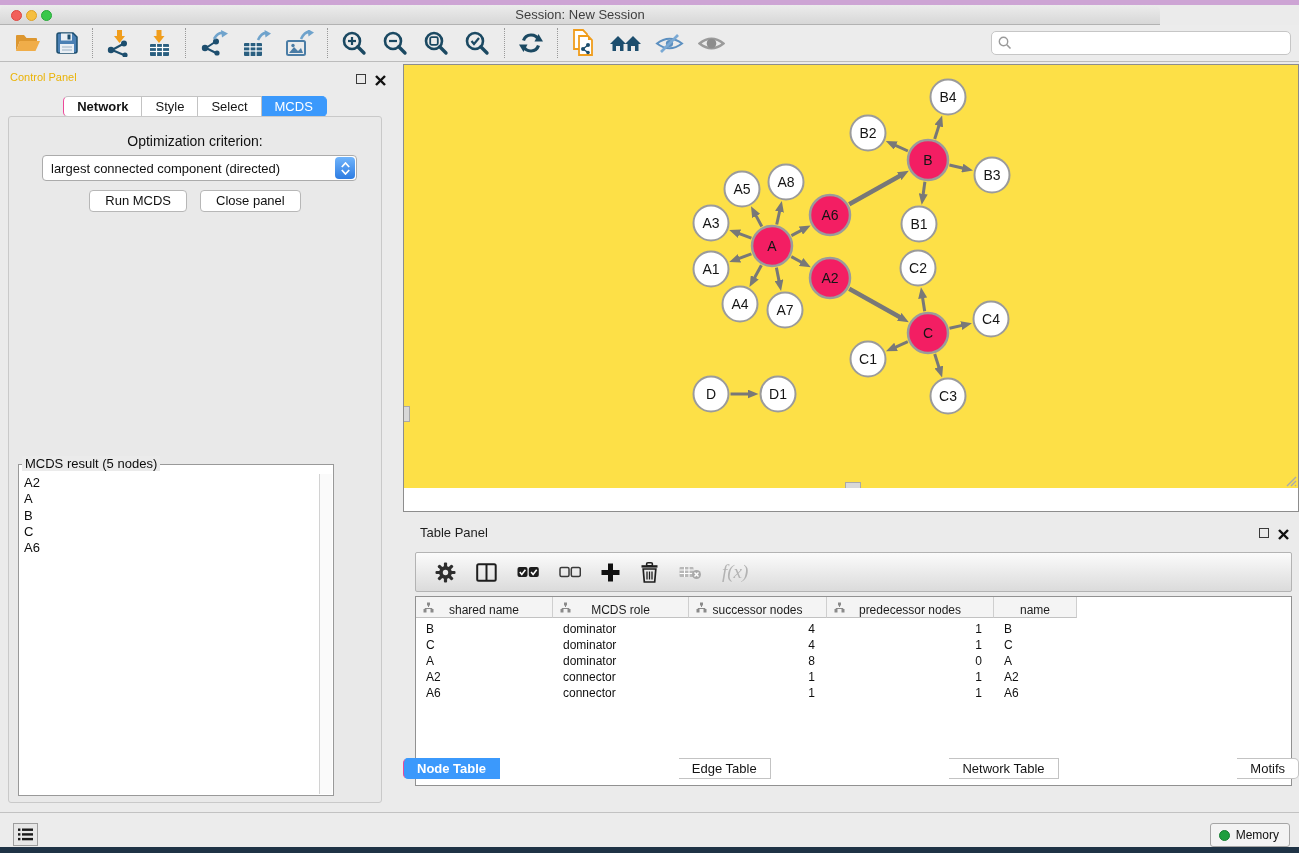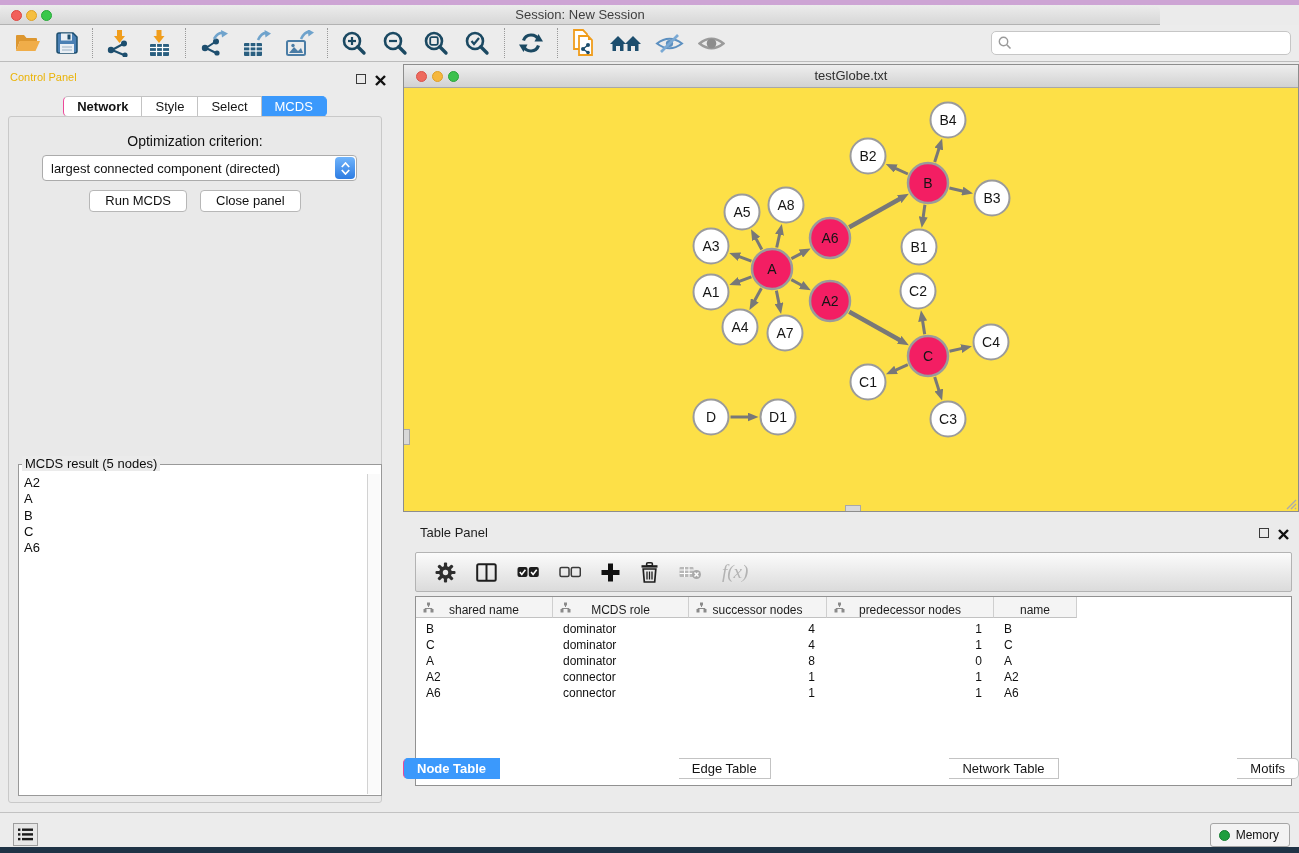--- a/index.html
+++ b/index.html
@@ -45,21 +45,21 @@
   .opt-label { position:absolute; top:133px; left:0; width:390px; text-align:center; font-size:14px; color:#101010; }
   .dropdown { position:absolute; top:155px; left:42px; width:315px; height:26px; background:#fff;
     border:1px solid #ababab; border-radius:4px; display:flex; align-items:center; }
   .dropdown-text { flex:1; padding-left:8px; font-size:13px; color:#101010; white-space:nowrap; }
   .dropdown-stepper { width:20px; height:22px; margin-right:1px; border-radius:4px;
     background:linear-gradient(#70b4fb,#2d7ce2); display:flex; flex-direction:column;
     align-items:center; justify-content:center; gap:1px; }
   .btn-row { position:absolute; top:190px; left:0; width:390px; display:flex; justify-content:center; gap:13px; }
   .mac-btn { height:22px; line-height:20px; padding:0 15px; background:#fff; border:1px solid #b7b7b7;
     border-radius:4px; font-size:13px; color:#101010; }
-  .result-group { position:absolute; top:464px; left:18px; width:364px; height:332px;
+  .result-group { position:absolute; top:464px; left:18px; width:316px; height:332px;
     background:#fff; border:1px solid #999; }
   .result-title { position:absolute; top:-9px; left:3px; background:#ebebeb; padding:0 3px; font-size:13px; color:#0d0d0d; }
   .mcds-list { position:absolute; top:10px; left:1px; right:15px; bottom:1px; overflow:hidden; }
   .mcds-item { font-size:13px; line-height:16.3px; padding-left:4px; color:#0d0d0d; }
   .result-scrollbar { position:absolute; top:9px; right:1px; bottom:1px; width:13px;
     background:#fafafa; border-left:1px solid #d2d2d2; }
 
   
   .net-window { position:absolute; top:64px; left:403px; width:896px; height:448px;
     background:#fff; border:1px solid #8d8d8d; }
@@ -311,26 +311,20 @@
       <div class="mcds-item">A2</div>
       <div class="mcds-item">A</div>
       <div class="mcds-item">B</div>
       <div class="mcds-item">C</div>
       <div class="mcds-item">A6</div>
     </div>
   <div class="result-scrollbar"></div>
 </div>
 
 <div class="net-window">
-  <div class="net-titlebar">
-    <span class="ntl" style="left:12px;background:#ee6a5e;border:1px solid #d9534a;"></span>
-    <span class="ntl" style="left:28px;background:#f5b73e;border:1px solid #dea028;"></span>
-    <span class="ntl" style="left:44px;background:#3cc14d;border:1px solid #2aa43b;"></span>
-    <div class="net-title">testGlobe.txt</div>
-  </div>
   <div class="net-canvas">
     <svg id="graph" width="894" height="423">
       <defs>
         <marker id="arrowhead" markerWidth="11" markerHeight="9" refX="1" refY="4.5" orient="auto" markerUnits="userSpaceOnUse">
           <path d="M0 0 L11 4.5 L0 9 Z" fill="#787878"></path>
         </marker>
       </defs>
     <line x1="357.8" y1="161.5" x2="351.7" y2="150.1" stroke="#787878" stroke-width="3" marker-end="url(#arrowhead)"></line>
         <line x1="372.7" y1="159.5" x2="375.7" y2="145.8" stroke="#787878" stroke-width="3" marker-end="url(#arrowhead)"></line>
         <line x1="347.4" y1="173.2" x2="334.6" y2="168.4" stroke="#787878" stroke-width="3" marker-end="url(#arrowhead)"></line>

